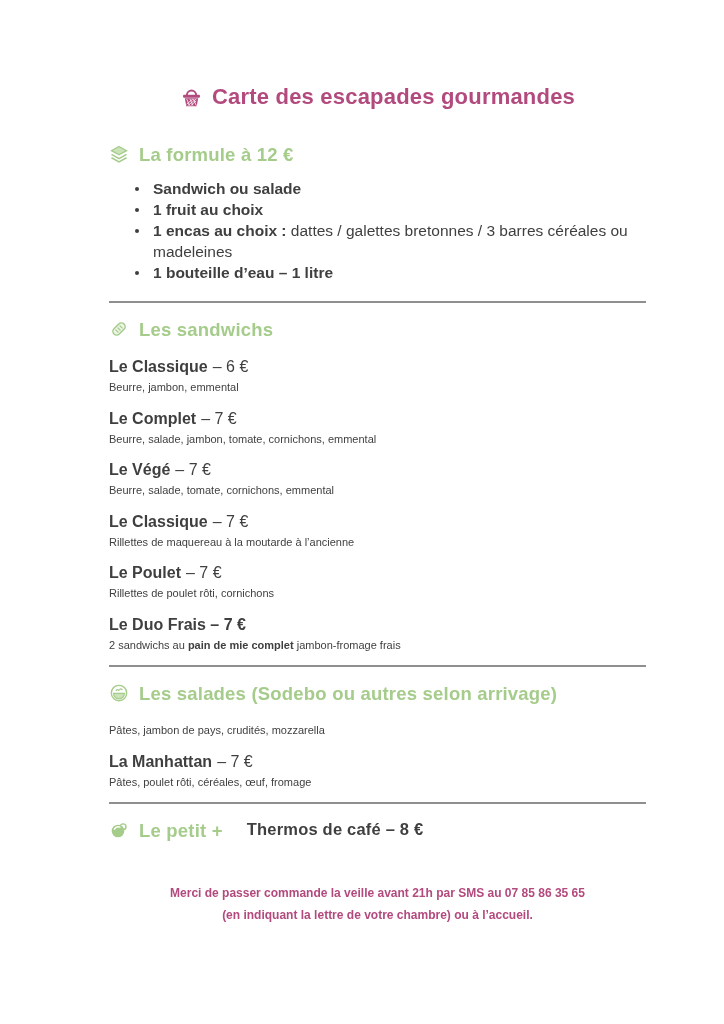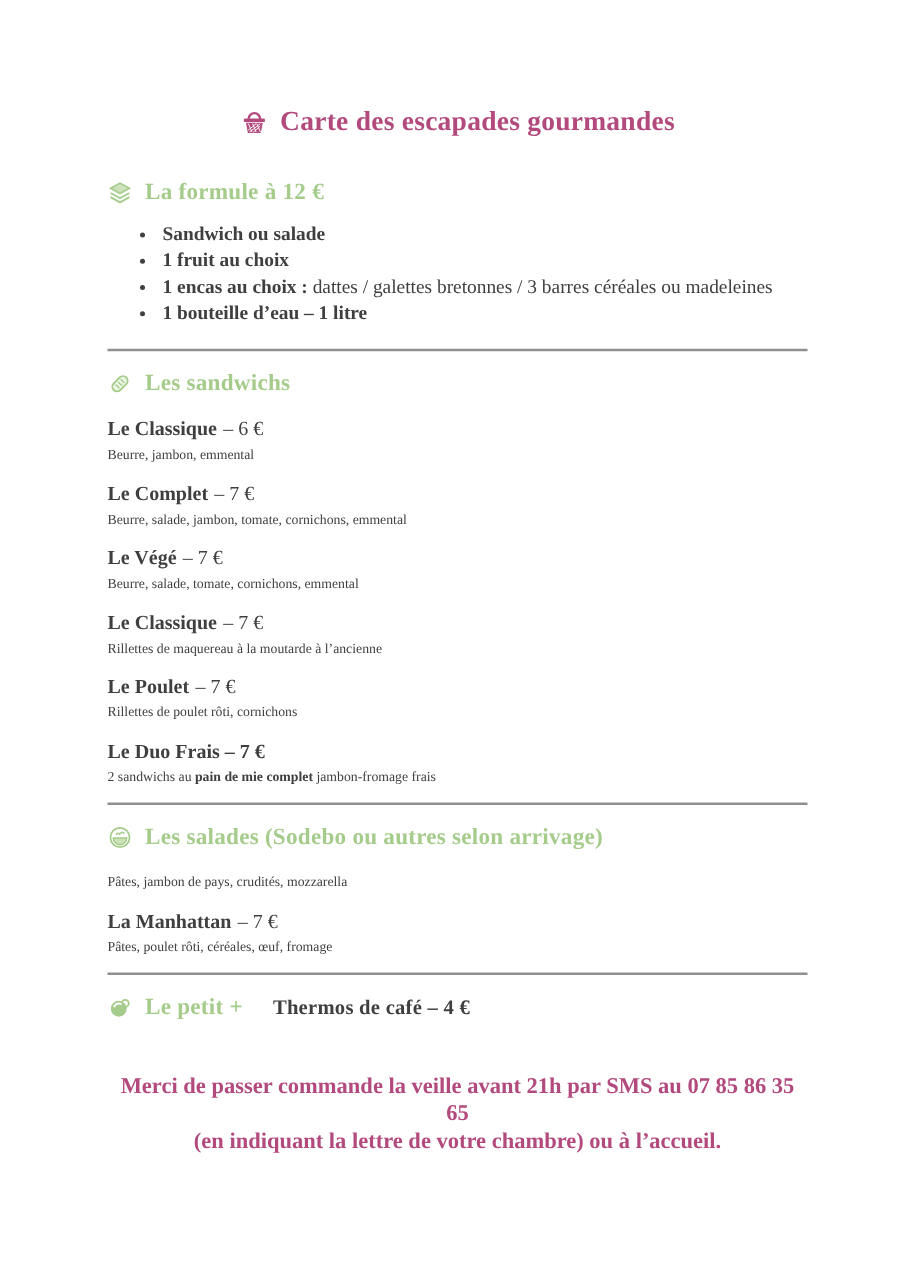--- a/index.html
+++ b/index.html
@@ -2,22 +2,22 @@
 <html><head>
 <meta charset="utf-8">
 <style>
   html, body { margin: 0; padding: 0; background: #ffffff; }
   .page {
     position: relative;
     width: 724px;
     height: 1024px;
     box-sizing: border-box;
     background: #ffffff;
-    padding: 84px 78px 0 86px;
-    font-family: Liberation Serif, serif;
+    padding: 84px 78px 0 109px;
+    font-family: Liberation Sans, sans-serif;
     color: #3f3f3f;
     overflow: hidden;
   }
   
   .doc-title {
     display: flex;
     justify-content: center;
     align-items: center;
     gap: 9px;
     font-size: 22px;
@@ -88,21 +88,21 @@
 
   
   .petit-row { margin-top: 16px; }
 
   
   .footer {
     margin-top: 40px;
     text-align: center;
     color: #b34a7e;
     font-weight: bold;
-    font-size: 18px;
+    font-size: 12px;
     line-height: 22px;
   }
 </style>
 </head>
 <body>
 
 <div class="page">
 
   <h1 class="doc-title">
     <span>
@@ -202,21 +202,21 @@
 
   <div class="sec-head petit-row">
     <span>
       <svg width="20" height="20" viewBox="0 0 24 24">
         <circle cx="17" cy="8" r="3.4" fill="none" stroke="#a5cc8b" stroke-width="1.7"></circle>
         <circle cx="10.8" cy="13.2" r="7.6" fill="#a5cc8b"></circle>
         <path d="M6.5 11 A5.4 5.4 0 0 1 13 8.6" fill="none" stroke="#ffffff" stroke-width="1.7" stroke-linecap="round"></path>
       </svg>
     </span>
     <span>Le petit +</span>
-    <span class="extra b">Thermos de café – 4 €</span>
+    <span class="extra b">Thermos de café – 8 €</span>
   </div>
 
   <div class="footer">
     <div>Merci de passer commande la veille avant 21h par SMS au 07 85 86 35 65</div>
     <div>(en indiquant la lettre de votre chambre) ou à l’accueil.</div>
   </div>
 
 </div>
 
 </body></html>

